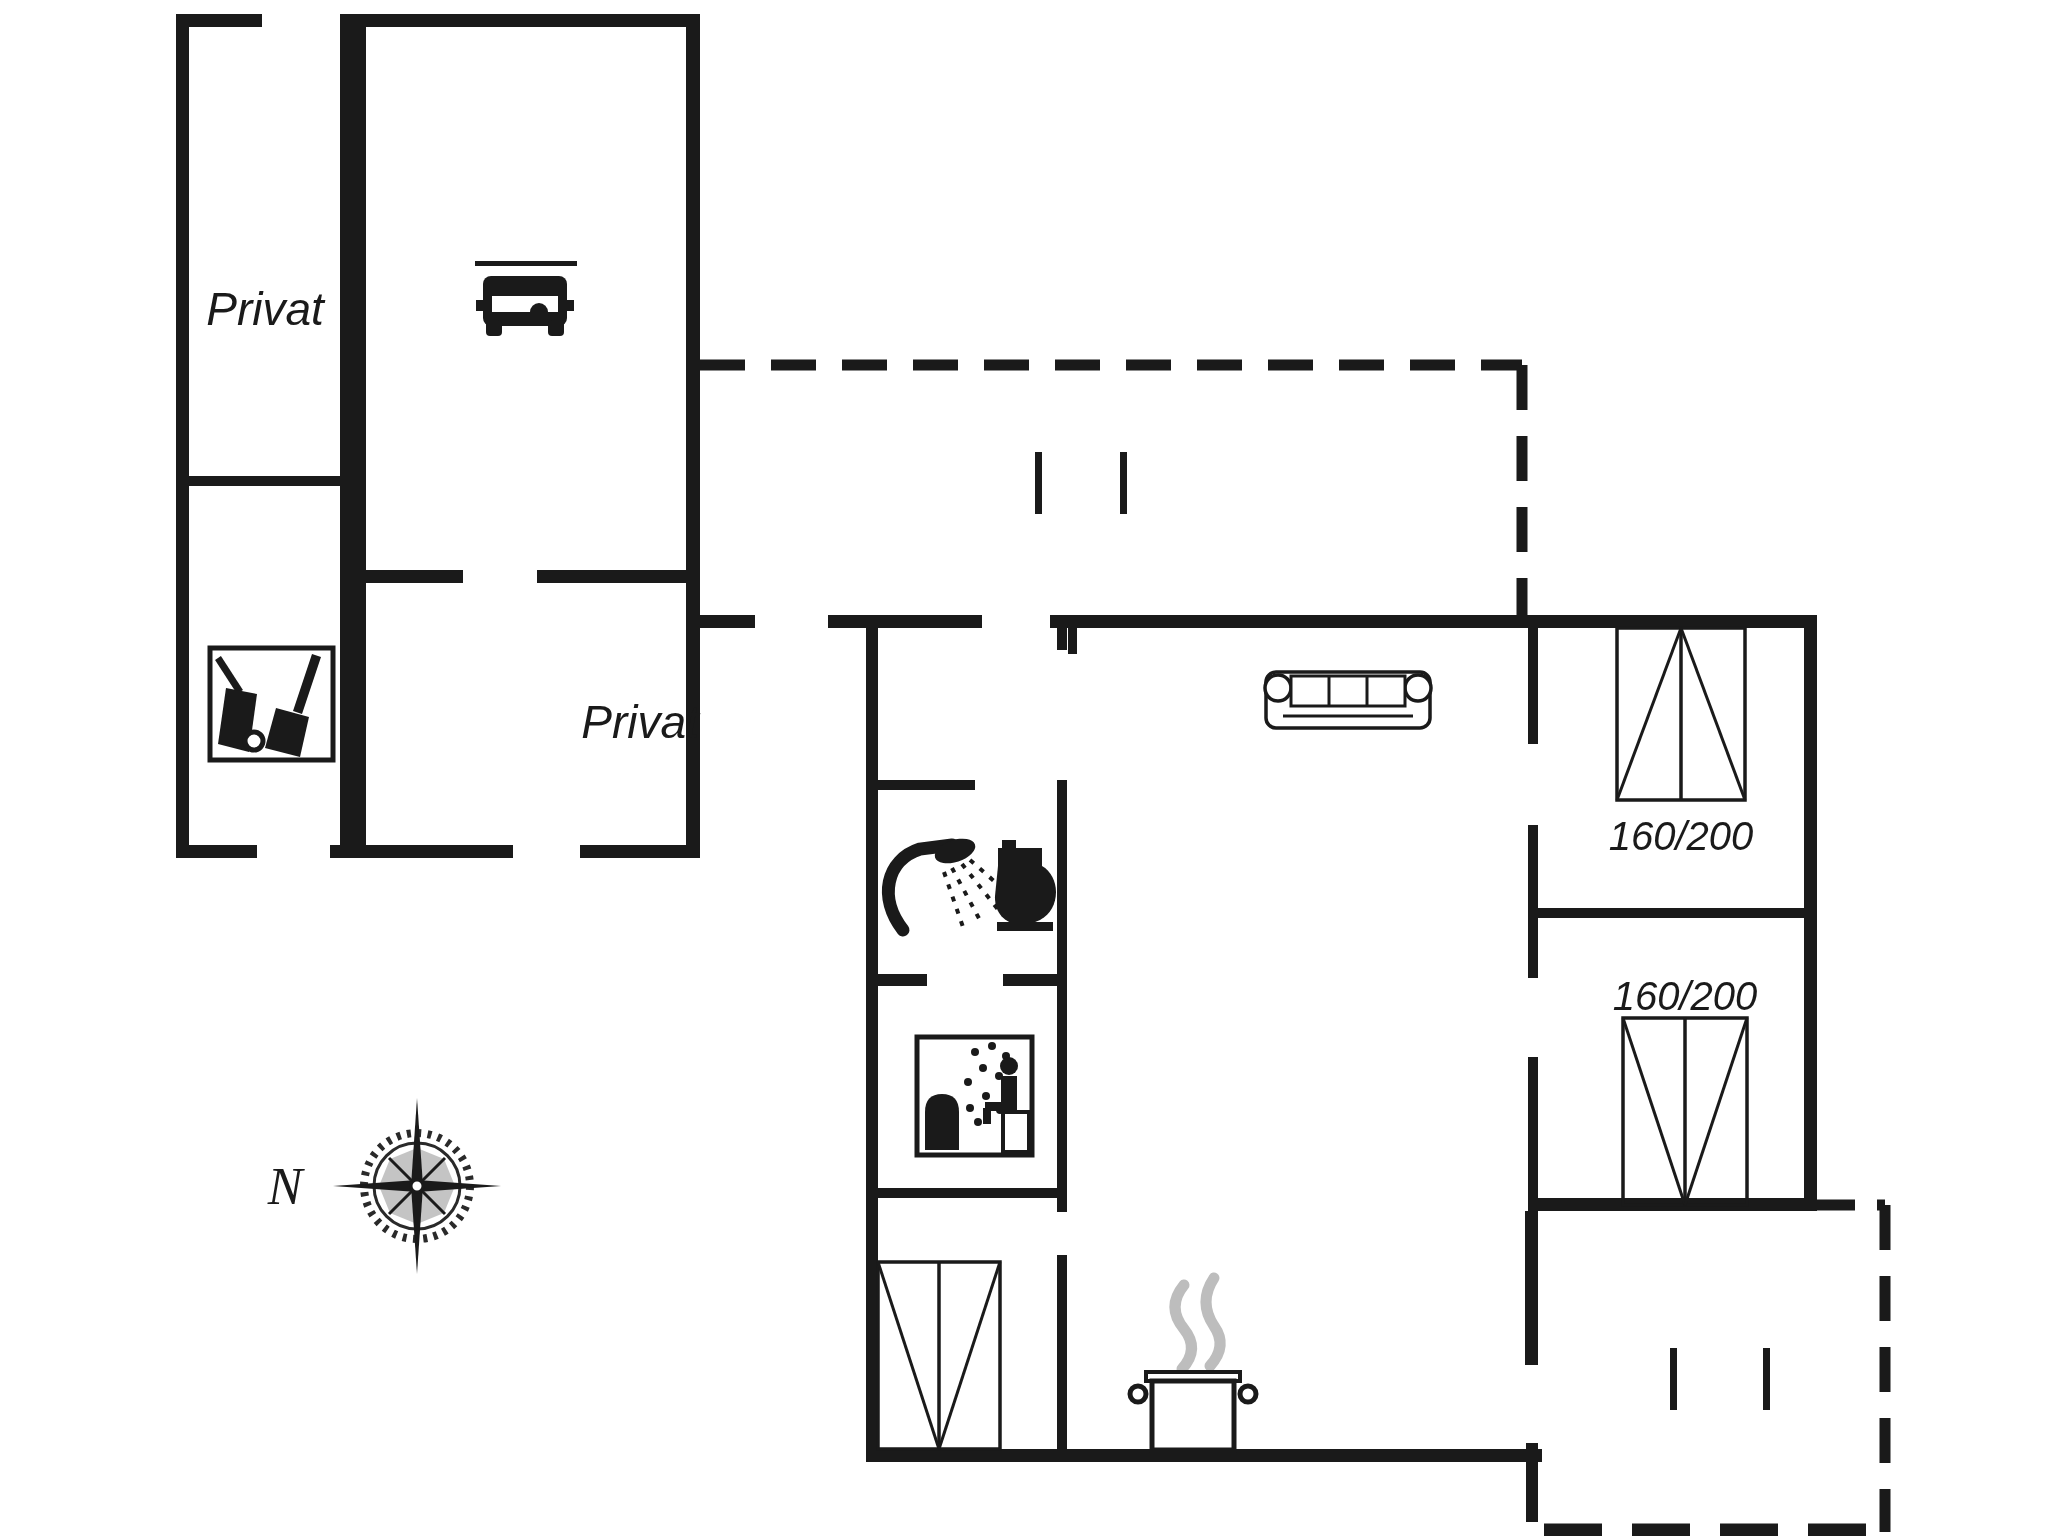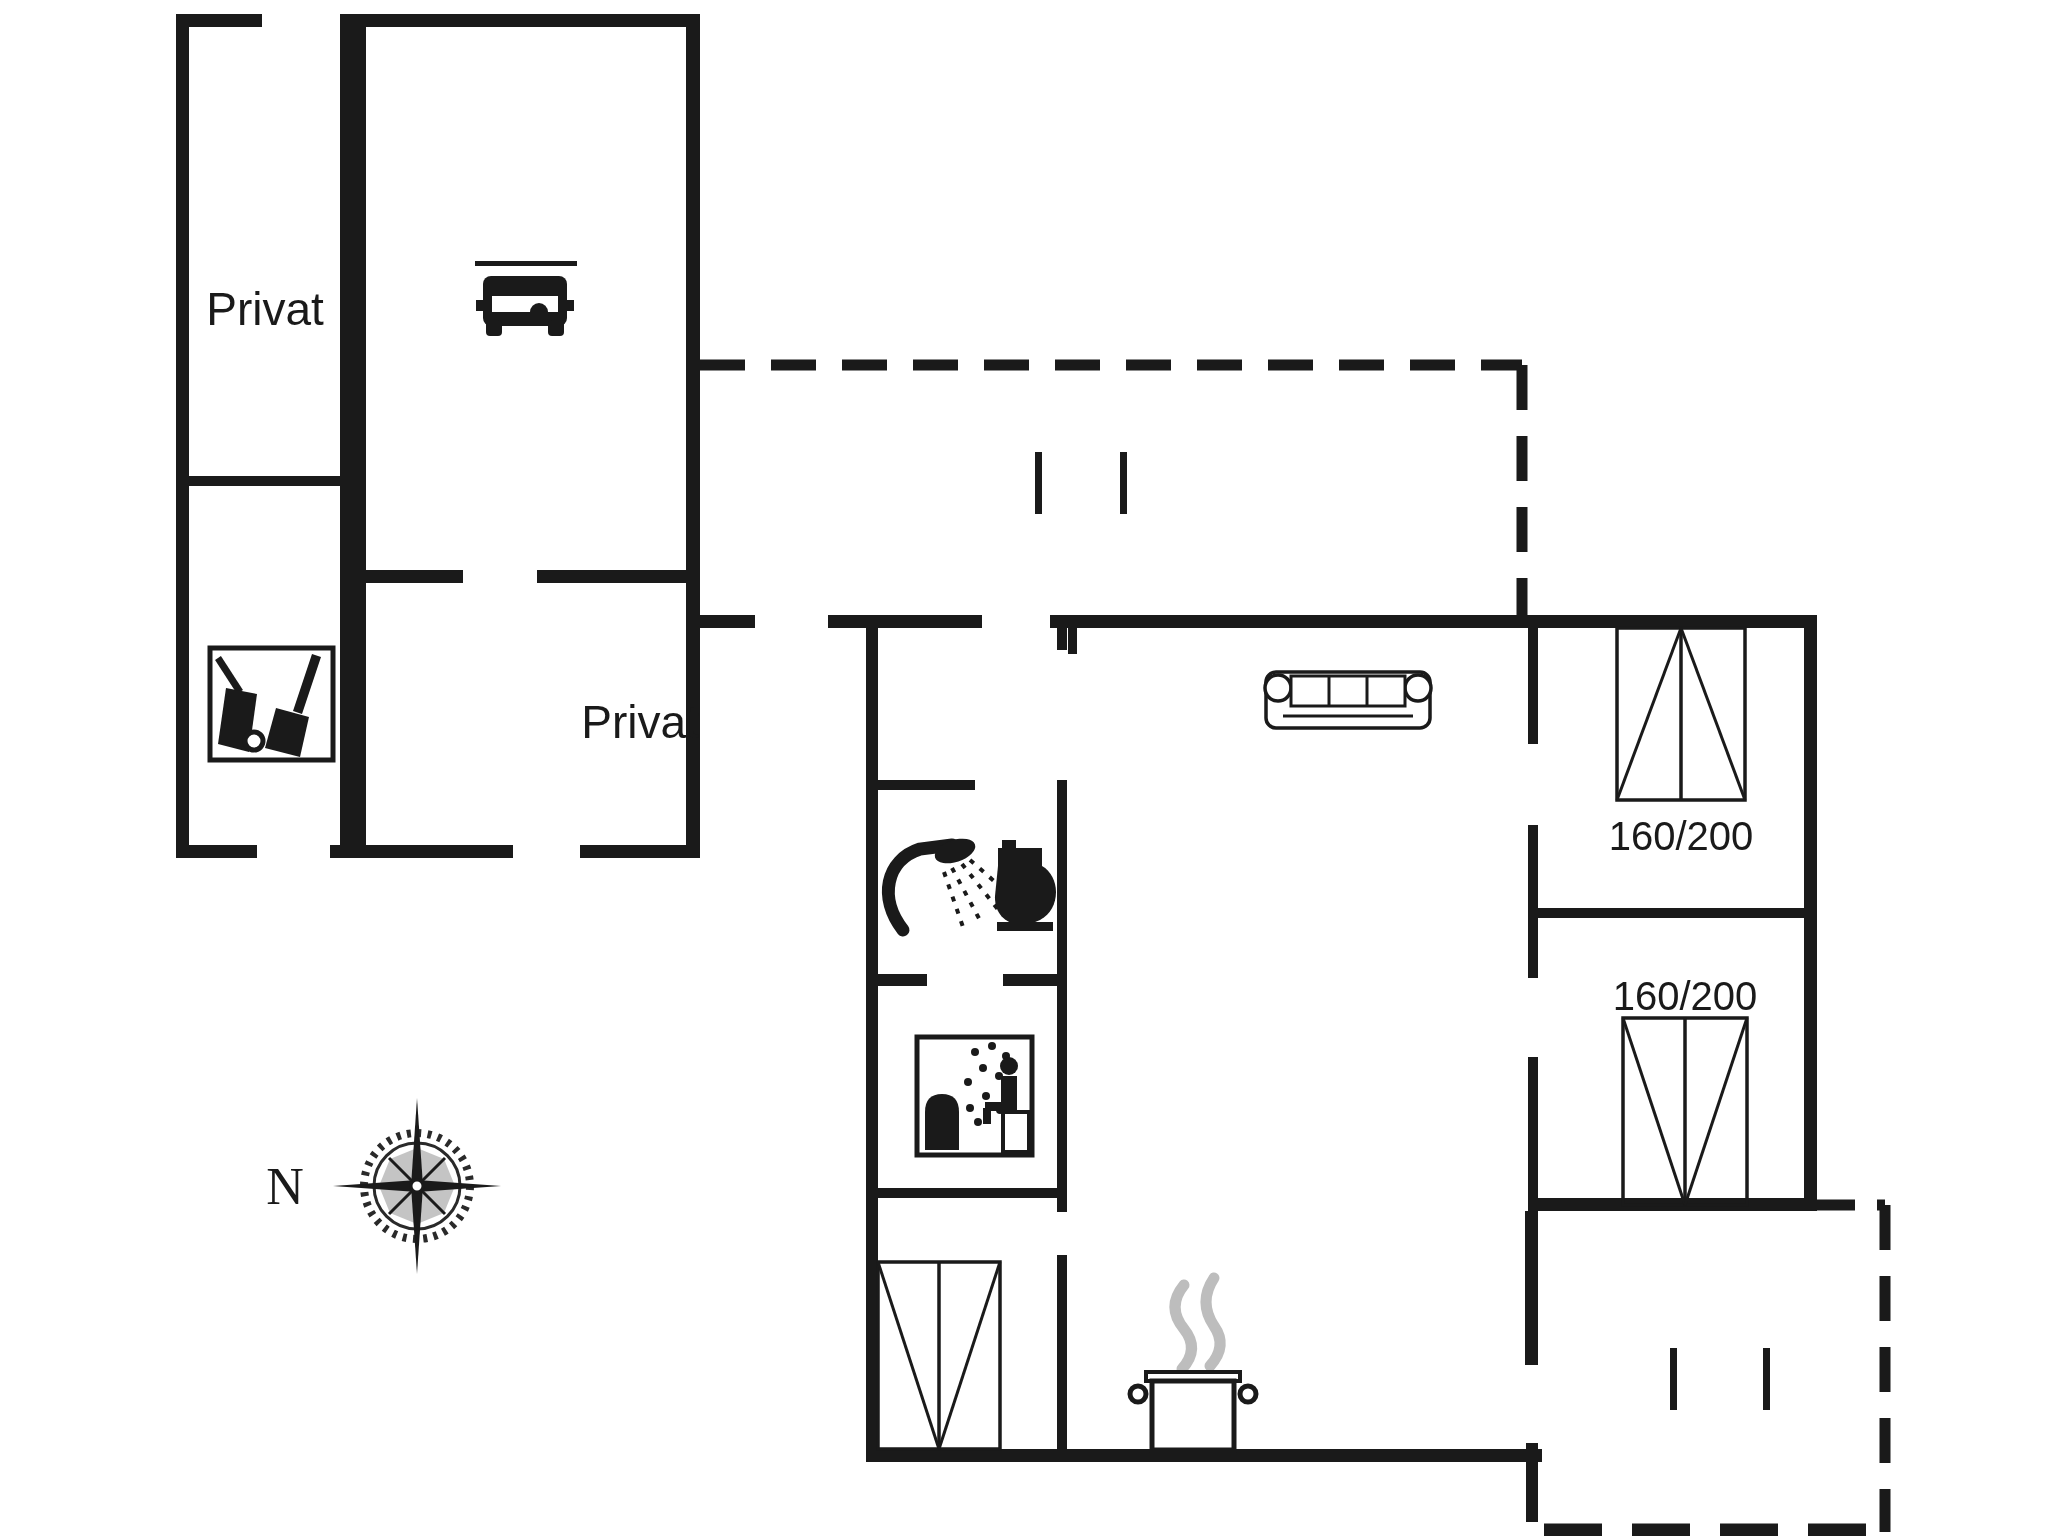--- a/index.html
+++ b/index.html
@@ -10,20 +10,21 @@
     height: 100%;
     font-family: "Liberation Sans", sans-serif;
   }
   .plan-stage {
     width: 100vw;
     height: 100vh;
     display: flex;
     align-items: center;
     justify-content: flex-end;
     background: #1d4ed8;
+    font-style: italic;
   }
   svg.floorplan {
     width: 100%;
     height: 100%;
     display: block;
     background: #ffffff;
   }
   .wall { fill: #1a1a1a; }
   .thin { fill: none; stroke: #1a1a1a; stroke-width: 3.5; }
   .thin2 { fill: none; stroke: #1a1a1a; stroke-width: 3; }

